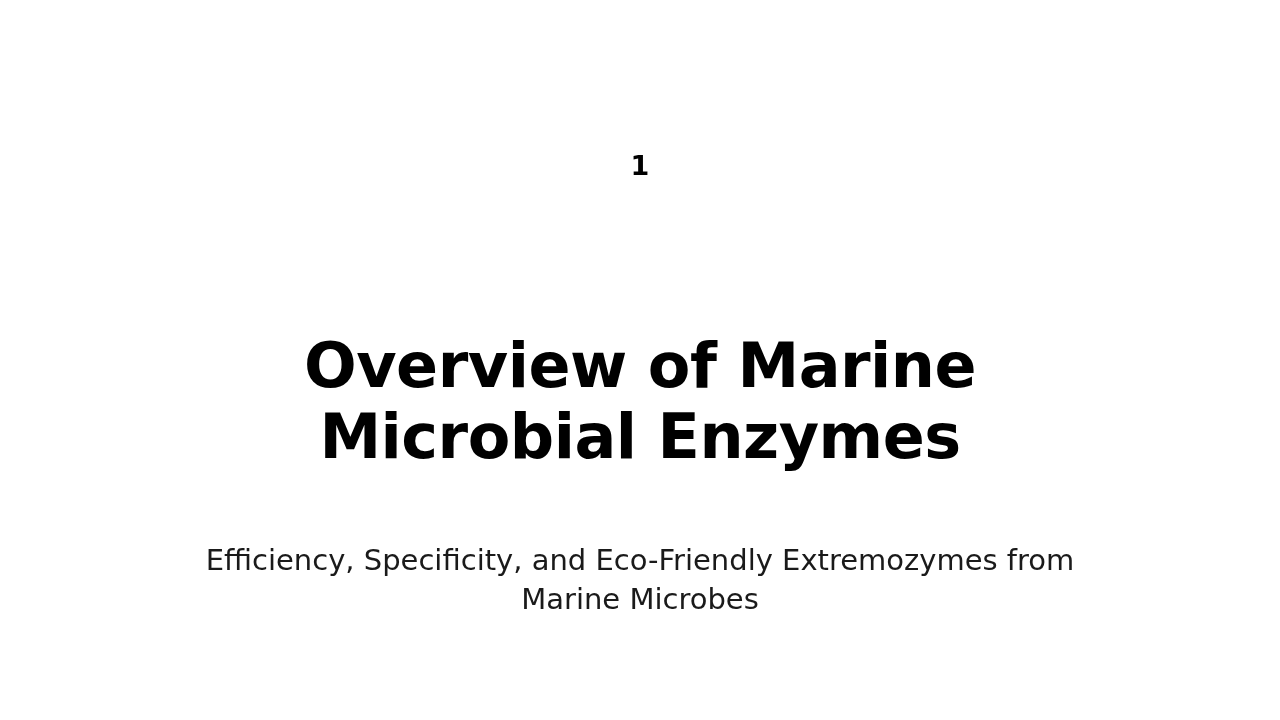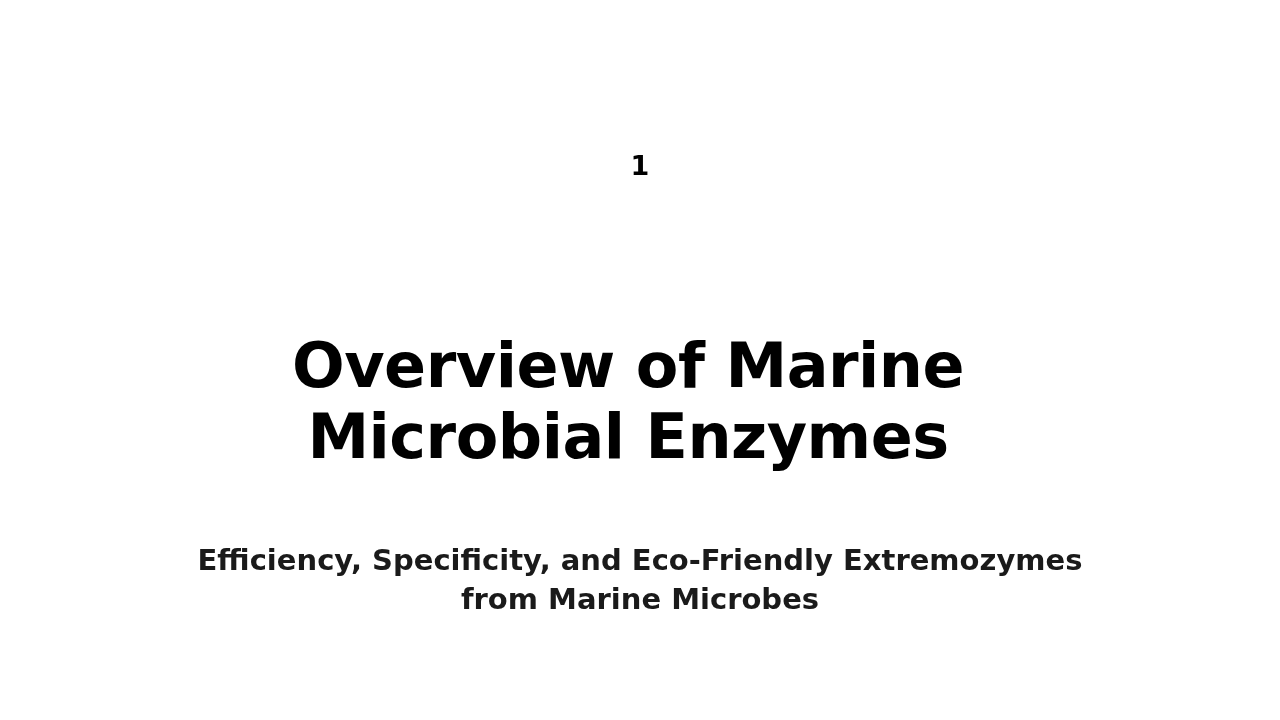--- a/index.html
+++ b/index.html
@@ -27,37 +27,37 @@
     width: 1280px;
     text-align: center;
     font-size: 27px;
     font-weight: bold;
     color: #000000;
     line-height: 1.3;
   }
   .slide-title {
     position: absolute;
     top: 288px;
-    left: 148px;
+    left: 160px;
     width: 960px;
     text-align: center;
     font-size: 62px;
     font-weight: bold;
     color: #000000;
     line-height: 1.15;
     letter-spacing: -0.5px;
   }
   .slide-subtitle {
     position: absolute;
     top: 512px;
     left: 190px;
     width: 900px;
     text-align: center;
     font-size: 29px;
-    font-weight: bold;
+    font-weight: normal;
     color: #1a1a1a;
     line-height: 1.35;
   }
 </style>
 </head>
 <body>
 
 <div class="slide">
   <div class="slide-number">1</div>
   <h1 class="slide-title">Overview of Marine Microbial Enzymes</h1>

